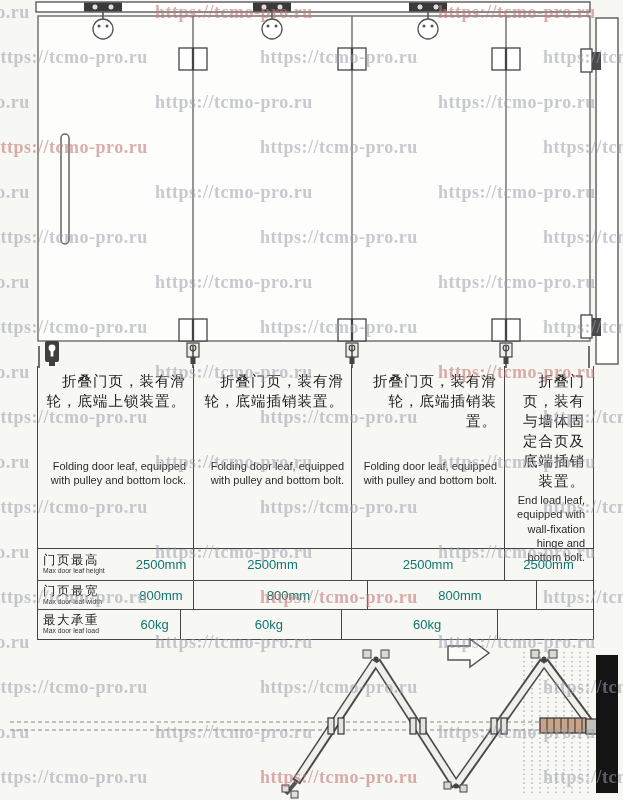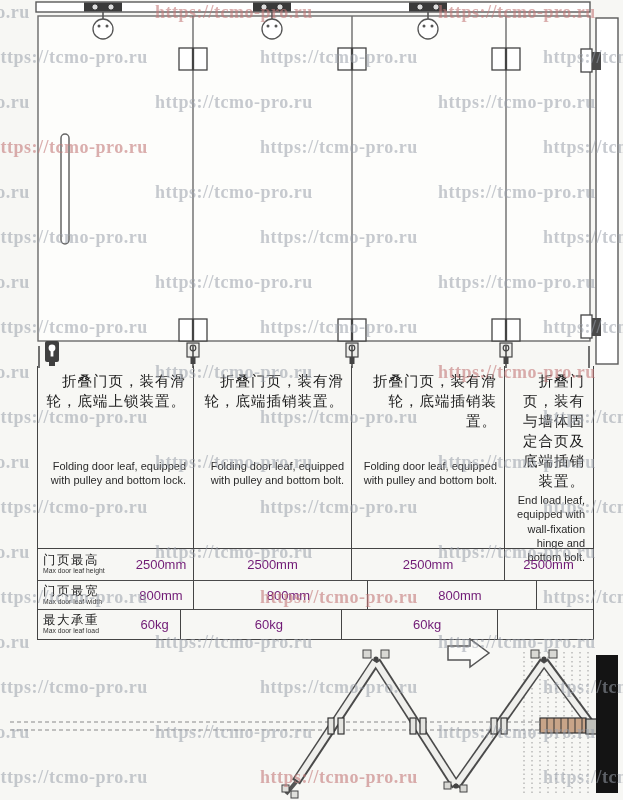--- a/index.html
+++ b/index.html
@@ -25,21 +25,21 @@
     border:1.5px solid #444;
   }
   .trow{display:flex;box-sizing:border-box;}
   .trow + .trow{border-top:1.5px solid #4a4a4a;gap:16px;}
   .cell{box-sizing:border-box;display:flex;align-items:center;justify-content:center;}
   .cell.b{border-right:1.5px solid #444;}
   .label-cell{justify-content:center;padding-left:5px;}
   .lblblock{width:86px;}
   .lcn{font-size:12.5px;letter-spacing:1.5px;color:#222;line-height:1.05;}
   .len{font-size:6.8px;color:#333;line-height:1.1;}
-  .val{font-size:13px;color:#701a75;}
+  .val{font-size:13px;color:#0f766e;}
   .valwrap{flex:1;text-align:center;}
   .small-val{font-size:10.5px;}
   
   #wm-layer{position:absolute;left:0;top:0;width:623px;height:800px;z-index:10;pointer-events:none;}
   .wm{
     position:absolute;font-family:"Liberation Serif",serif;font-weight:700;
     font-size:18px;letter-spacing:.5px;white-space:nowrap;
     color:var(--wm-gray,#9aa0ab);opacity:.55;
   }
   .wm.red{color:var(--wm-red,#c97f7f);opacity:.6;}

